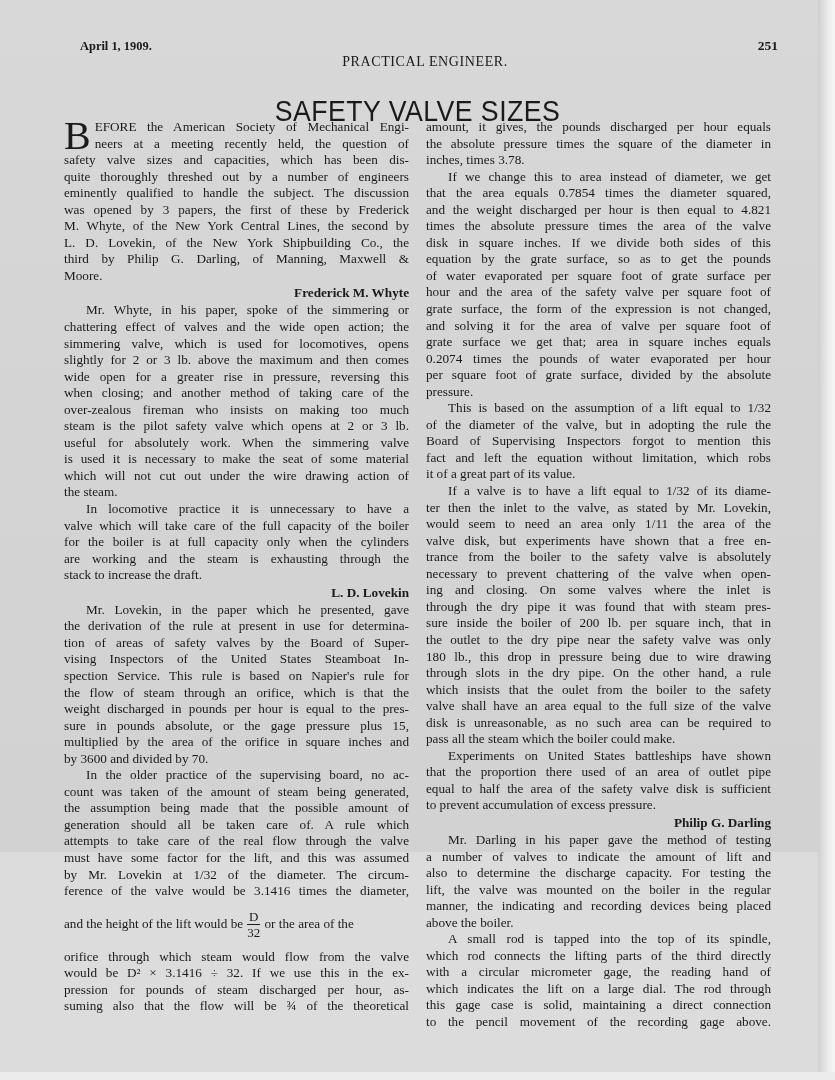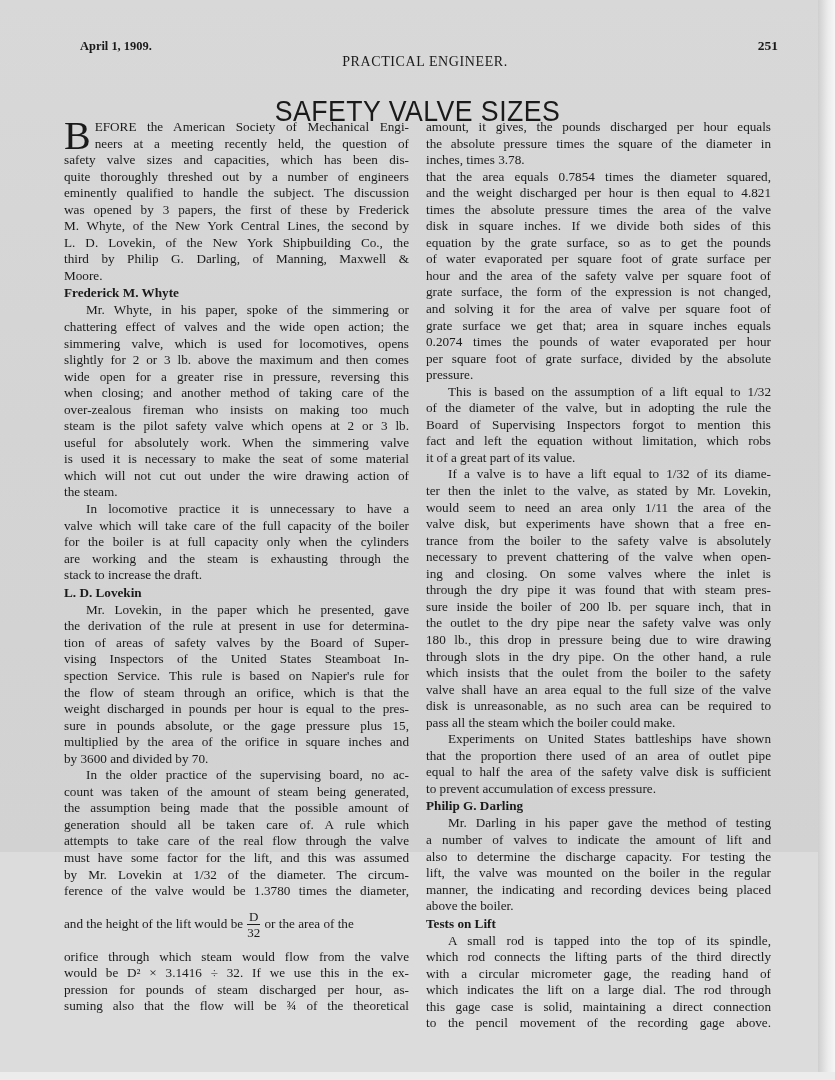--- a/index.html
+++ b/index.html
@@ -36,21 +36,21 @@
     transform: scaleX(0.92);
   }
   .col {
     position: absolute; top: 119px; width: 345px;
     font-size: 13.2px; line-height: 16.55px;
     text-align: justify;
   }
   .col-left { left: 64px; }
   .col-right { left: 426px; }
   .col h3 {
-    margin: 0; font-size: 13.2px; font-weight: bold; text-align: left; line-height: 18px;
+    margin: 0; font-size: 13.2px; font-weight: bold; text-align: right; line-height: 18px;
   }
   .dropcap {
     float: left; font-size: 40px; line-height: 30px; margin: 2px 4px 0 0;
     font-weight: normal;
   }
   .fraction-line {
     display: flex; align-items: center; justify-content: flex-start;
     height: 49px; text-indent: 0;
   }
   .frac {
@@ -127,21 +127,21 @@
         <span class="line last">by 3600 and divided by 70.</span>
       </div>
     <div>
         <span class="line indent">In the older practice of the supervising board, no ac-</span>
         <span class="line">count was taken of the amount of steam being generated,</span>
         <span class="line">the assumption being made that the possible amount of</span>
         <span class="line">generation should all be taken care of.  A rule which</span>
         <span class="line">attempts to take care of the real flow through the valve</span>
         <span class="line">must have some factor for the lift, and this was assumed</span>
         <span class="line">by Mr. Lovekin at 1/32 of the diameter.  The circum-</span>
-        <span class="line">ference of the valve would be 1.3780 times the diameter,</span>
+        <span class="line">ference of the valve would be 3.1416 times the diameter,</span>
       </div>
     <div class="fraction-line">
       <span>and the height of the lift would be</span>
       <span class="frac">
         <span class="num">D</span>
         <span class="den">32</span>
       </span>
       <span>or the area of the</span>
     </div>
     <div>
@@ -152,20 +152,21 @@
       </div>
   </div>
 
   <div class="col col-right">
     <div>
         <span class="line">amount, it gives, the pounds discharged per hour equals</span>
         <span class="line">the absolute pressure times the square of the diameter in</span>
         <span class="line last">inches, times 3.78.</span>
       </div>
     <div>
+        <span class="line indent">If we change this to area instead of diameter, we get</span>
         <span class="line">that the area equals 0.7854 times the diameter squared,</span>
         <span class="line">and the weight discharged per hour is then equal to 4.821</span>
         <span class="line">times the absolute pressure times the area of the valve</span>
         <span class="line">disk in square inches.  If we divide both sides of this</span>
         <span class="line">equation by the grate surface, so as to get the pounds</span>
         <span class="line">of water evaporated per square foot of grate surface per</span>
         <span class="line">hour and the area of the safety valve per square foot of</span>
         <span class="line">grate surface, the form of the expression is not changed,</span>
         <span class="line">and solving it for the area of valve per square foot of</span>
         <span class="line">grate surface we get that; area in square inches equals</span>
@@ -206,21 +207,20 @@
       </div>
     <h3>Philip G. Darling</h3>
     <div>
         <span class="line indent">Mr. Darling in his paper gave the method of testing</span>
         <span class="line">a number of valves to indicate the amount of lift and</span>
         <span class="line">also to determine the discharge capacity.  For testing the</span>
         <span class="line">lift, the valve was mounted on the boiler in the regular</span>
         <span class="line">manner, the indicating and recording devices being placed</span>
         <span class="line last">above the boiler.</span>
       </div>
-    <h3>Tests on Lift</h3>
     <div>
         <span class="line indent">A small rod is tapped into the top of its spindle,</span>
         <span class="line">which rod connects the lifting parts of the third directly</span>
         <span class="line">with a circular micrometer gage, the reading hand of</span>
         <span class="line">which indicates the lift on a large dial.  The rod through</span>
         <span class="line">this gage case is solid, maintaining a direct connection</span>
         <span class="line">to the pencil movement of the recording gage above.</span>
       </div>
   </div>
 

